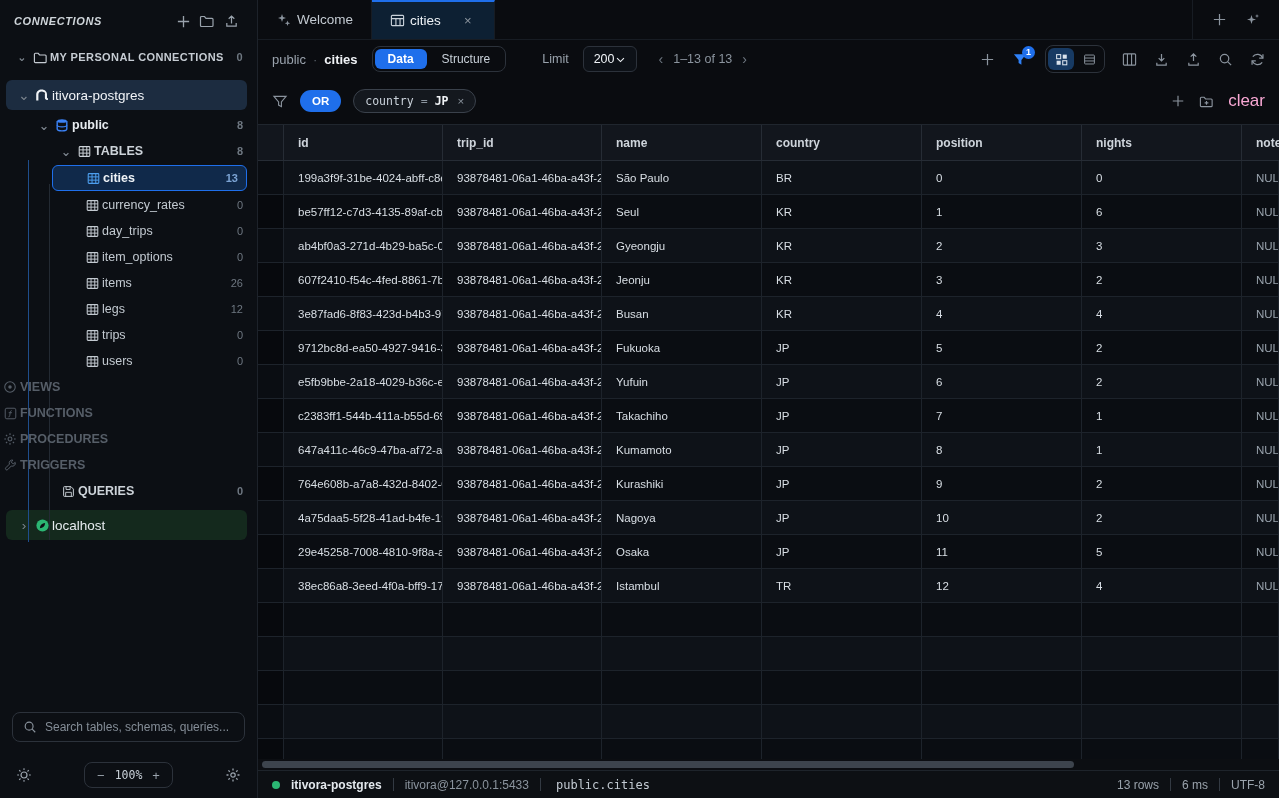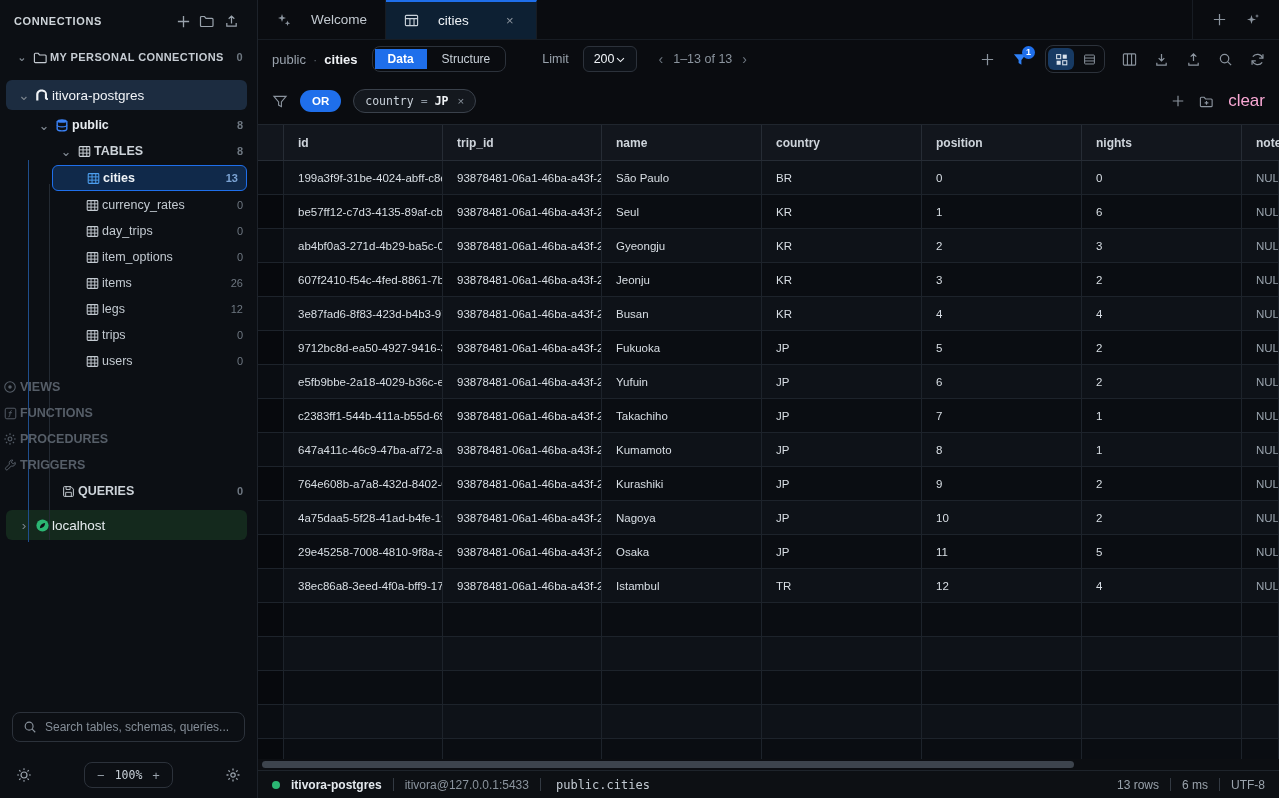--- a/index.html
+++ b/index.html
@@ -4,21 +4,21 @@
 <style>
   * { margin:0; padding:0; box-sizing:border-box; }
   html,body { width:1279px; height:798px; overflow:hidden; background:#0a0c10;
     font-family:"Liberation Sans","DejaVu Sans",sans-serif; color:#d9dfe5; }
   .app { display:flex; width:1279px; height:798px; }
 
   
   .sidebar { width:258px; background:#0c0f14; border-right:1px solid #1d222a;
     display:flex; flex-direction:column; }
   .sb-header { height:42px; display:flex; align-items:center; padding:0 14px; flex:none; }
-  .sb-title { font-size:11px; font-weight:bold; letter-spacing:.6px; color:#cfd5da; flex:1; }
+  .sb-title { font-size:11px; font-weight:bold; letter-spacing:.6px; color:#cfd5da; flex:1;font-style:italic; }
   .sb-header .hicon { width:24px; height:24px; display:flex; align-items:center; justify-content:center;
     color:#9aa3ad; cursor:pointer; }
   .sb-tree { flex:none; position:relative; padding-top:2px; }
   .guide-blue { position:absolute; left:28px; top:118px; width:1px; height:382px; background:#1f4e8c; }
   .guide-gray { position:absolute; left:49px; top:142px; width:1px; height:356px; background:#232a33; }
   .sb-item { display:flex; align-items:center; height:26px; font-size:12.5px; color:#c3cad1;
     cursor:pointer; position:relative; }
   .sb-item .chev { width:16px; display:flex; justify-content:center; color:#7d868f; flex:none; }
   .sb-item .ticon { width:20px; display:flex; justify-content:center; align-items:center; flex:none; }
   .sb-item .lbl { flex:1; white-space:nowrap; overflow:hidden; }
@@ -46,37 +46,37 @@
     display:flex; align-items:center; gap:10px; padding:0 12px; }
   .zoom-group .zbtn { color:#9aa3ad; font-size:13px; cursor:pointer; }
   .zoom-level { font-size:11.5px; color:#c9d1d9; font-family:"DejaVu Sans Mono",monospace; }
   .sbicon { color:#9aa3ad; cursor:pointer; display:flex; }
 
   
   .main { flex:1; display:flex; flex-direction:column; min-width:0; }
 
   .tabbar { height:40px; flex:none; display:flex; align-items:stretch; background:#0a0c10;
     border-bottom:1px solid #171c23; }
-  .tab { display:flex; align-items:center; gap:19px; padding:0 18px; font-size:13.5px; color:#c3cad1;
+  .tab { display:flex; align-items:center; gap:5px; padding:0 18px; font-size:13.5px; color:#c3cad1;
     border-right:1px solid #171c23; cursor:pointer; position:relative; }
   .tab.active { background:#0d2033; color:#eef2f6; border-top:2px solid #1f6feb; }
   .tab .close { margin-left:14px; color:#8b949e; font-size:13px; width:16px; text-align:center; }
   .tabbar-right { margin-left:auto; display:flex; align-items:center; gap:6px; padding:0 12px;
     border-left:1px solid #171c23; }
   .tb-iconbtn { width:28px; height:28px; display:flex; align-items:center; justify-content:center;
     color:#8b949e; cursor:pointer; }
 
   .toolbar { height:38px; flex:none; display:flex; align-items:center; padding:0 14px; gap:14px;
     background:#0a0c10; }
   .crumb { display:flex; align-items:center; gap:7px; font-size:13px; }
   .crumb .schema { color:#9aa3ad; }
   .crumb .sep { color:#5a626b; }
   .crumb .table { color:#f0f3f6; font-weight:bold; }
   .seg-group { display:flex; border:1px solid #2c323b; border-radius:8px; padding:2px; gap:2px; }
-  .seg { font-size:12px; padding:3px 13px; border-radius:0; color:#c9d1d9; cursor:pointer; }
+  .seg { font-size:12px; padding:3px 13px; border-radius:6px; color:#c9d1d9; cursor:pointer; }
   .seg.active { background:#1f6feb; color:#fff; font-weight:bold; }
   .limit-label { font-size:12.5px; color:#9aa3ad; margin-left:22px; }
   .limit-select { height:26px; background:#0d1117; border:1px solid #2c323b; border-radius:6px;
     display:flex; align-items:center; padding:0 10px; font-size:12.5px; color:#eef2f6; cursor:pointer; }
   .pager { display:flex; align-items:center; gap:10px; margin-left:8px; color:#8b949e; font-size:12.5px; }
   .pager .parrow { color:#6e7781; font-size:14px; cursor:pointer; }
   .toolbar-right { margin-left:auto; display:flex; align-items:center; gap:17px; }
   .t-icon { color:#8b949e; cursor:pointer; display:flex; position:relative; }
   .t-icon.blue { color:#2f81f7; }
   .badge { position:absolute; top:-6px; right:-7px; min-width:13px; height:13px; background:#1f6feb;

